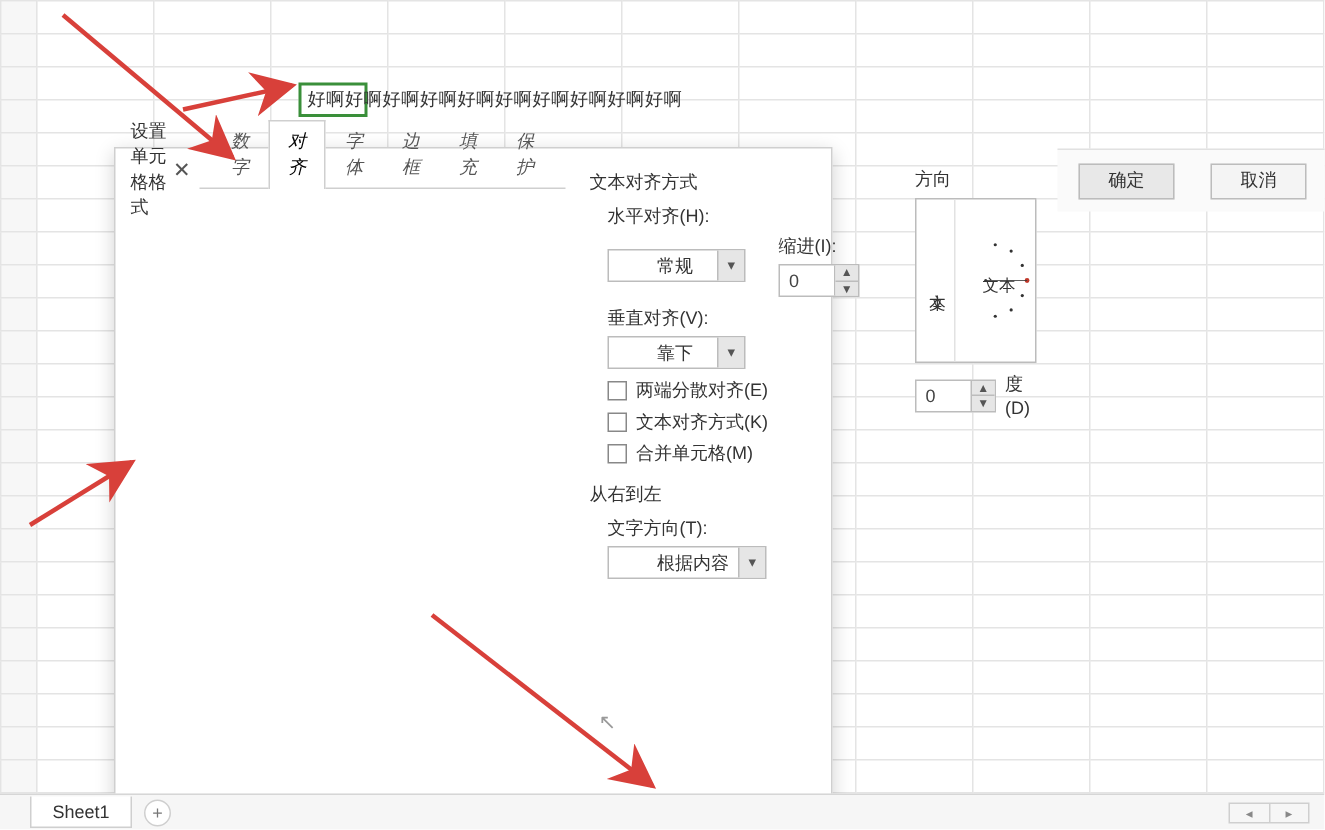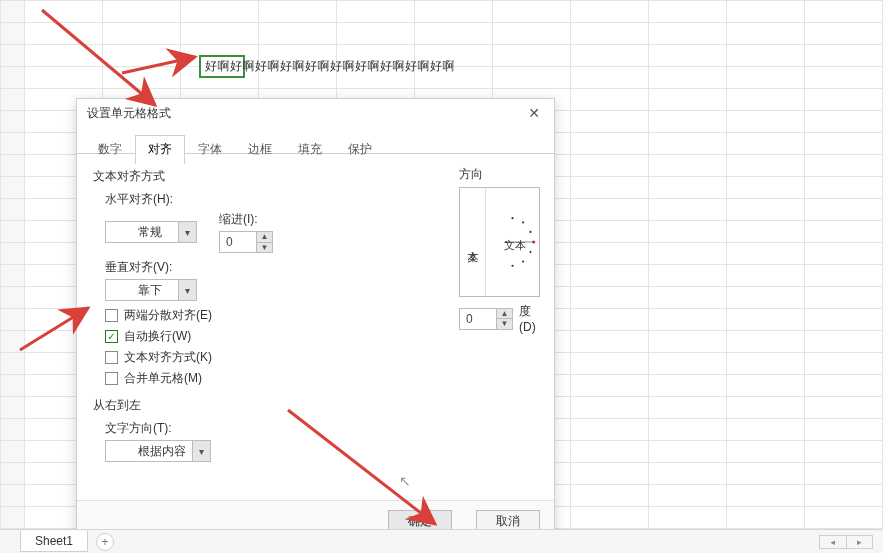--- a/index.html
+++ b/index.html
@@ -53,21 +53,21 @@
 
   
   .dialog {
     position: absolute;
     left: 76px; top: 98px;
     width: 479px; height: 445px;
     background: #ffffff;
     border: 1px solid #cfcfcf;
     box-shadow: 0 3px 12px rgba(0,0,0,0.18);
     display: flex;
-    flex-direction: column;
+    flex-direction: row;
   }
   .titlebar {
     height: 28px;
     display: flex;
     align-items: center;
     padding: 0 6px 0 10px;
     font-size: 12px;
     color: #333;
   }
   .titlebar .spacer { flex: 1; }
@@ -88,22 +88,23 @@
     height: 27px;
   }
   .tab {
     padding: 5px 12px 6px;
     font-size: 12px;
     color: #555;
     cursor: pointer;
     border: 1px solid transparent;
     border-bottom: none;
     position: relative;
-    top: 11px;
+    top: 1px;
     background: transparent;
+    font-style: italic;
   }
   .tab.active {
     border-color: #cfcfcf;
     background: #fff;
     color: #000;
   }
 
   
   .dialog-body {
     flex: 1;
@@ -742,24 +743,20 @@
           </div>
         </div>
 
         <div class="chk">
           <span class="box"></span>
           <span>两端分散对齐(E)</span>
         </div>
       </div>
 
       <div class="indent">
-        <div class="chk">
-          <span class="box checked"></span>
-          <span>自动换行(W)</span>
-        </div>
         <div class="chk">
           <span class="box"></span>
           <span>文本对齐方式(K)</span>
         </div>
         <div class="chk">
           <span class="box"></span>
           <span>合并单元格(M)</span>
         </div>
       </div>
 

